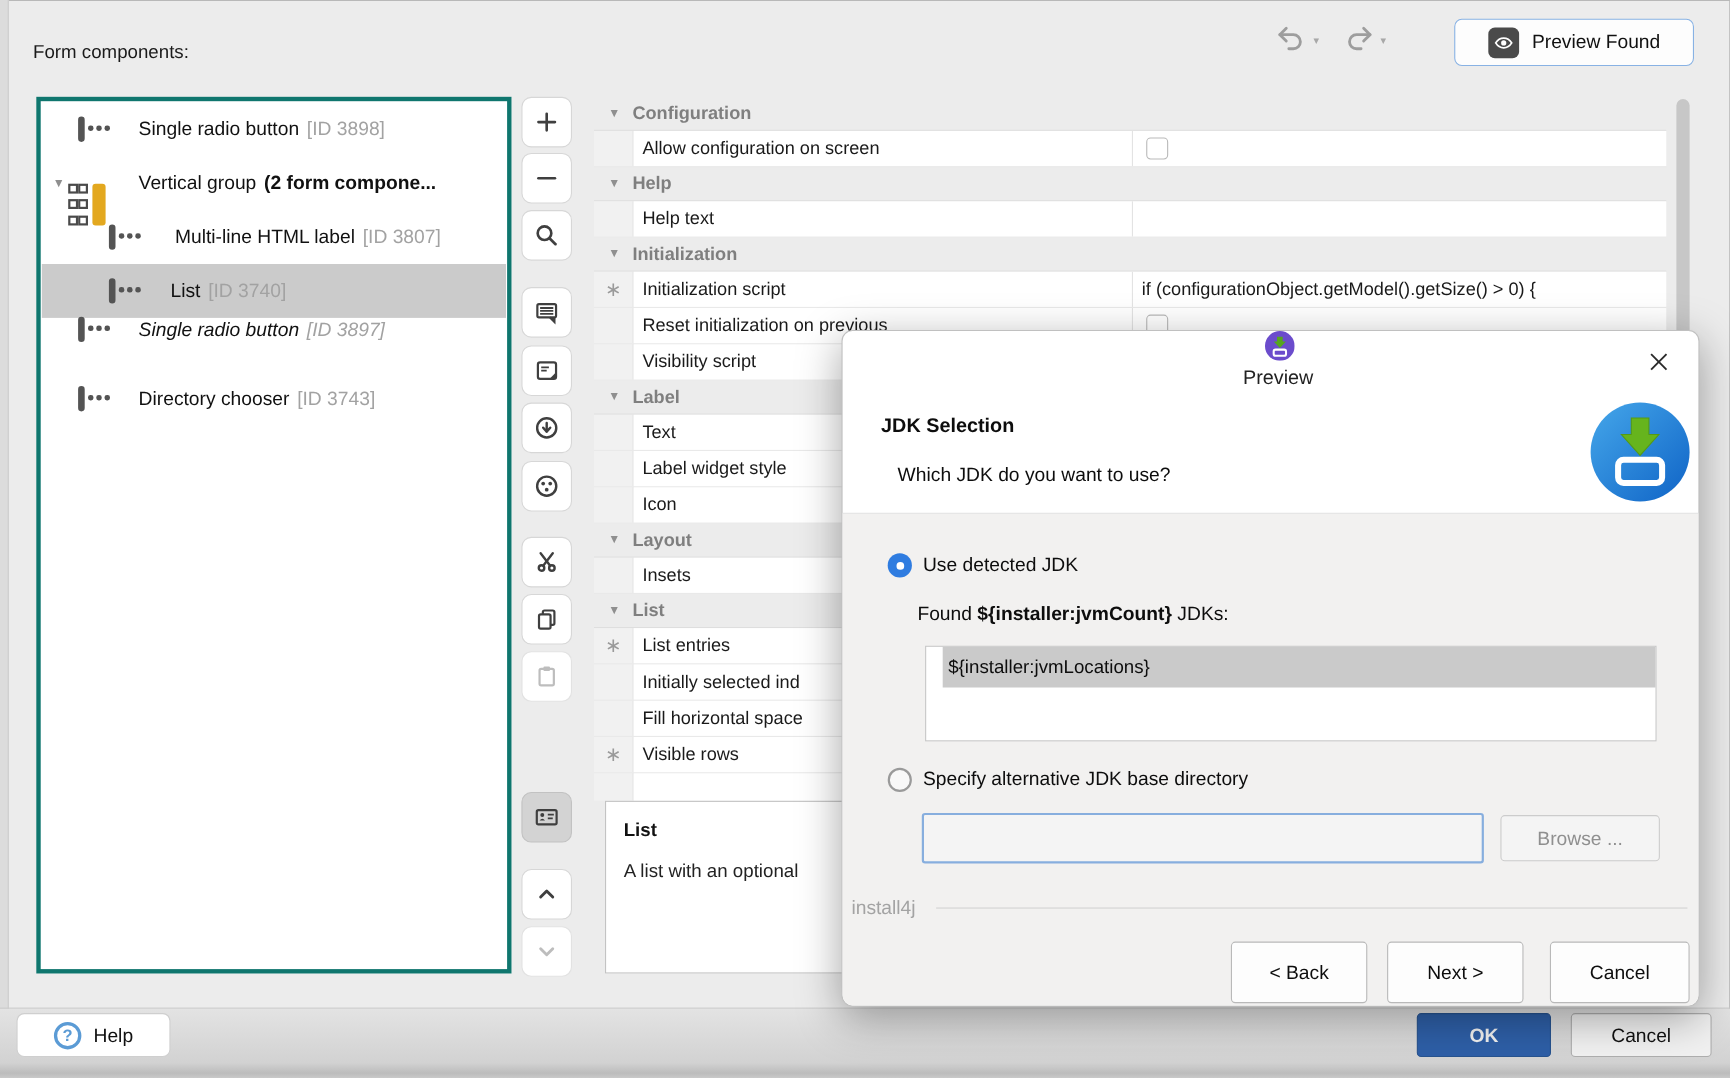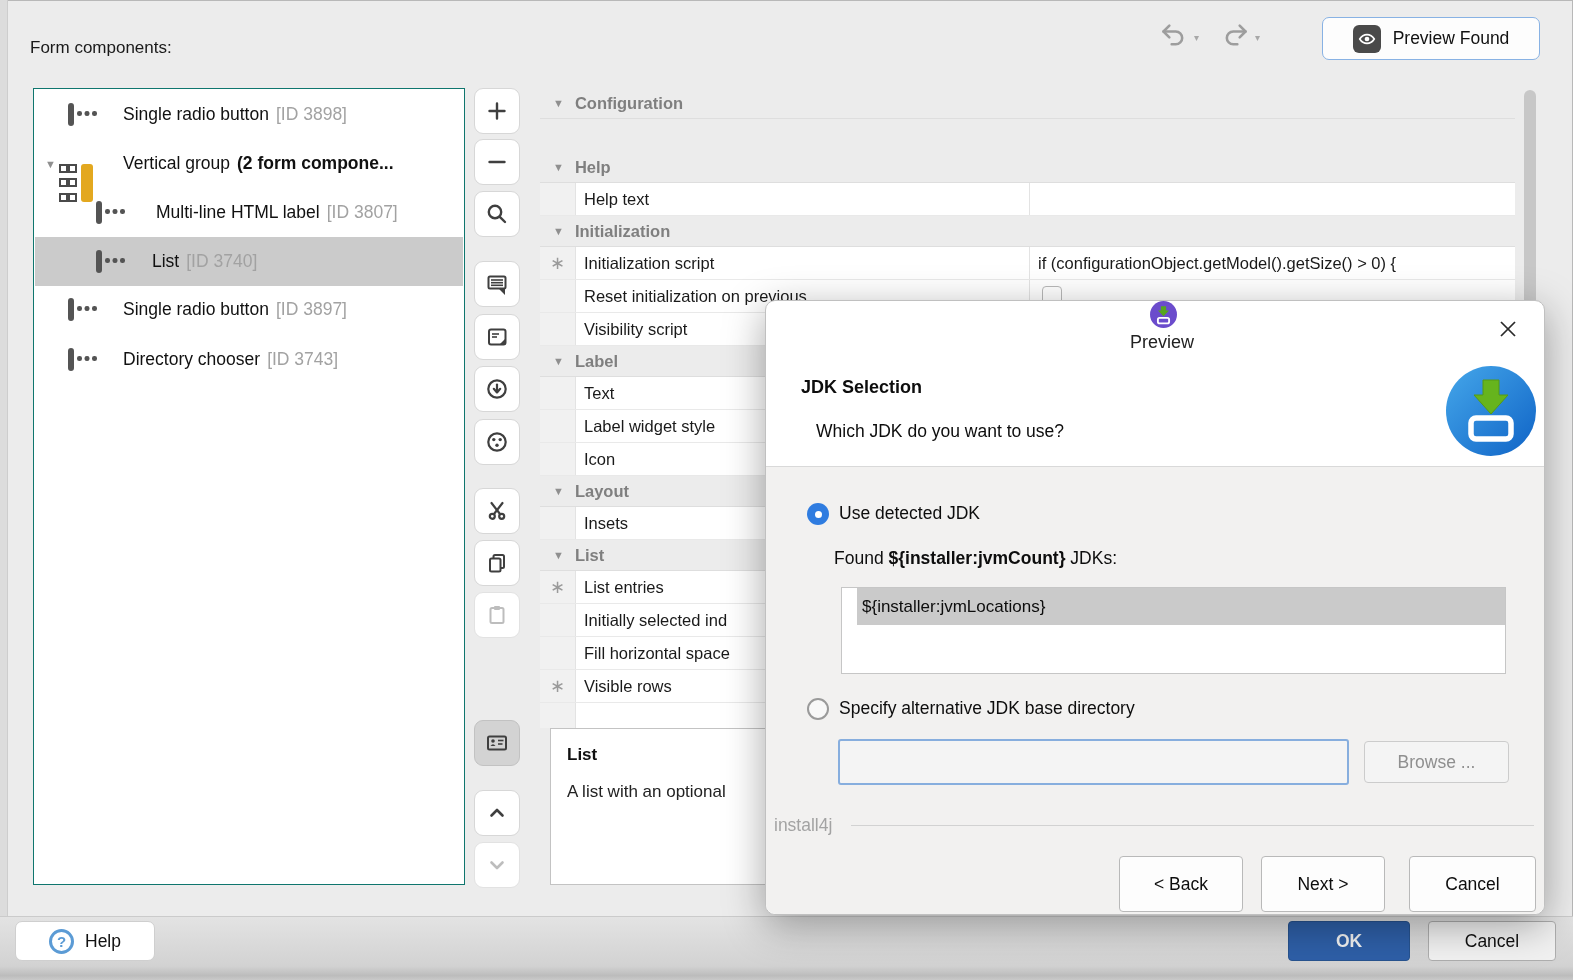--- a/index.html
+++ b/index.html
@@ -4,21 +4,21 @@
 <style>
   * { margin:0; padding:0; box-sizing:border-box; }
   html,body { width:1573px; height:980px; }
   body { font-family:"Liberation Sans","DejaVu Sans",sans-serif; background:#d9d9d9; overflow:hidden; }
   .app { position:relative; width:1573px; height:980px; background:#ececec; box-shadow:inset 0 0 0 1px #b8b8b8; overflow:hidden; }
   .left-strip { position:absolute; left:0; top:0; width:8px; height:980px; background:#dcdcdc; border-right:1px solid #cdcdcd; }
 
   .form-label { position:absolute; left:30px; top:38px; font-size:17px; color:#1a1a1a; }
 
   
-  .tree-panel { position:absolute; left:33px; top:88px; width:432px; height:797px; background:#fff; border:1px solid #0f766e; overflow:hidden; }
+  .tree-panel { position:absolute; left:33px; top:88px; width:432px; height:797px; background:#fff; border:4px solid #0f766e; overflow:hidden; }
   .tree-row { position:absolute; left:1px; right:1px; height:49px; display:flex; align-items:center; }
   .tree-row.selected { background:#cbcbcb; }
   .tree-expander { position:absolute; left:10px; font-size:11px; color:#8f8f8f; }
   .tree-icon-wrap { position:absolute; }
   .tree-text { position:absolute; font-size:17.5px; color:#111; white-space:nowrap; }
   .tree-id { color:#a2a2a2; margin-left:7px; }
   .tree-bold { font-weight:bold; margin-left:7px; }
 
   .comp-icon { width:38px; height:31px; border:3px solid #545454; border-radius:6px; position:relative; background:transparent; }
   .comp-icon .bar { position:absolute; left:-1px; right:-1px; top:-1px; height:8px; background:#545454; border-radius:3px 3px 0 0; }
@@ -152,21 +152,21 @@
         <span class="tree-text" style="left:88px"><span>Vertical group</span><span class="tree-bold">(2 form compone...</span></span>
       </div>
       <div class="tree-row" style="top: 99px;">
         <span class="tree-icon-wrap" style="left:61px"><span class="comp-icon"><span class="bar"></span><span class="dot"></span></span></span>
         <span class="tree-text" style="left:121px"><span>Multi-line HTML label</span><span class="tree-id">[ID 3807]</span></span>
       </div>
       <div class="tree-row selected" style="top: 148px;">
         <span class="tree-icon-wrap" style="left:61px"><span class="comp-icon"><span class="bar"></span><span class="dot"></span></span></span>
         <span class="tree-text" style="left:117px"><span>List</span><span class="tree-id">[ID 3740]</span></span>
       </div>
-      <div class="tree-row" style="top: 196px;">
+      <div class="tree-row" style="top: 183px; font-style: italic;">
         <span class="tree-icon-wrap" style="left:33px"><span class="comp-icon"><span class="bar"></span><span class="dot"></span></span></span>
         <span class="tree-text" style="left:88px"><span>Single radio button</span><span class="tree-id">[ID 3897]</span></span>
       </div>
       <div class="tree-row" style="top: 246px;">
         <span class="tree-icon-wrap" style="left:33px"><span class="comp-icon"><span class="bar"></span><span class="dot"></span></span></span>
         <span class="tree-text" style="left:88px"><span>Directory chooser</span><span class="tree-id">[ID 3743]</span></span>
       </div>
     </div>
 
   <div id="side-toolbar">
@@ -288,20 +288,27 @@
             <polyline points="6.5,9.5 12,15 17.5,9.5"></polyline>
           </svg>
         </span>
       </div>
     </div>
 
   <div class="prop-grid" id="prop-grid">
       <div class="p-row section" style="top: 0px;">
         <span class="tri">▼</span>
         <span class="s-label">Configuration</span>
+      </div>
+      <div class="p-row prop" style="top: 31px;">
+        <span class="p-gutter"></span>
+        <span class="p-label">Allow configuration on screen</span>
+        <span class="p-value">
+          <span class="checkbox"></span>
+        </span>
       </div>
       <div class="p-row section" style="top: 64px;">
         <span class="tri">▼</span>
         <span class="s-label">Help</span>
       </div>
       <div class="p-row prop" style="top: 95px;">
         <span class="p-gutter"></span>
         <span class="p-label">Help text</span>
         <span class="p-value"></span>
       </div>

